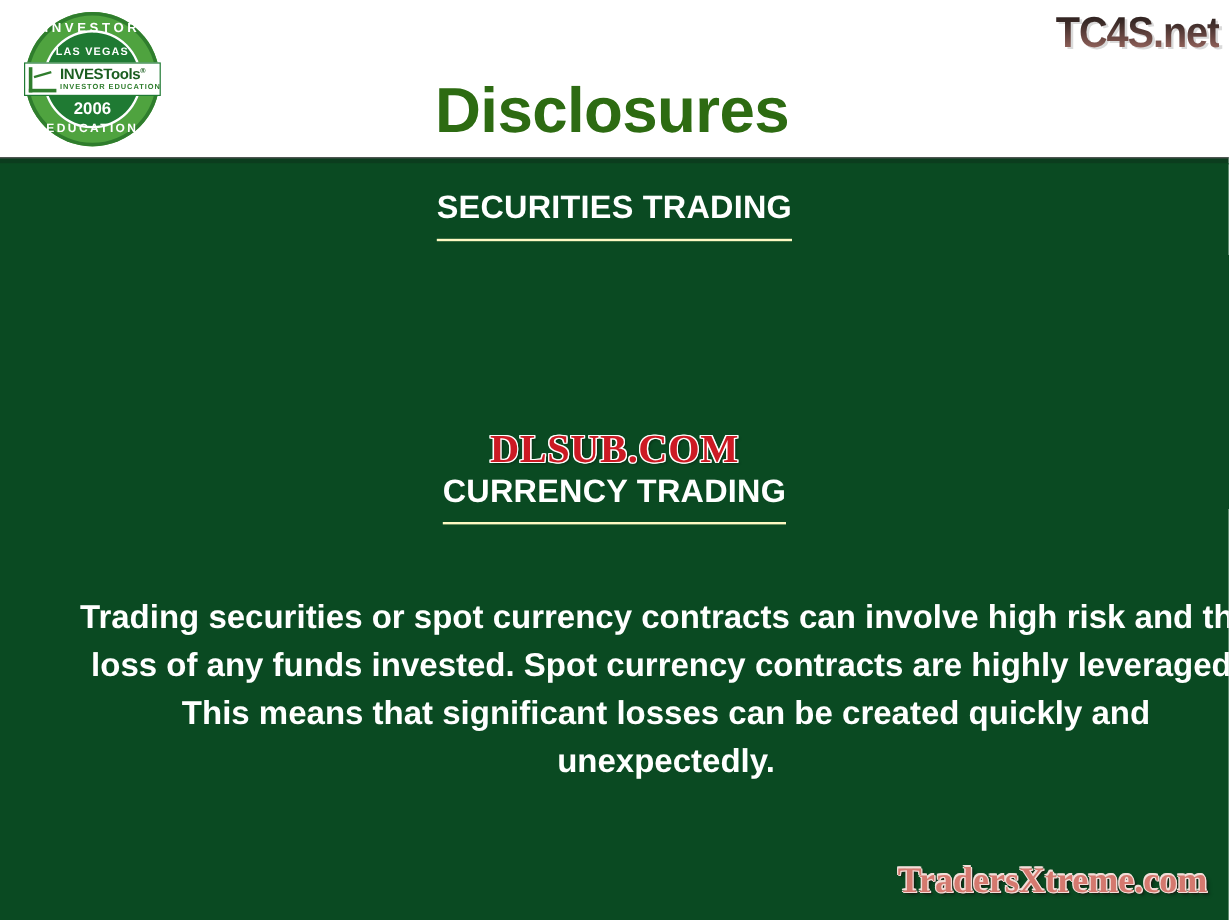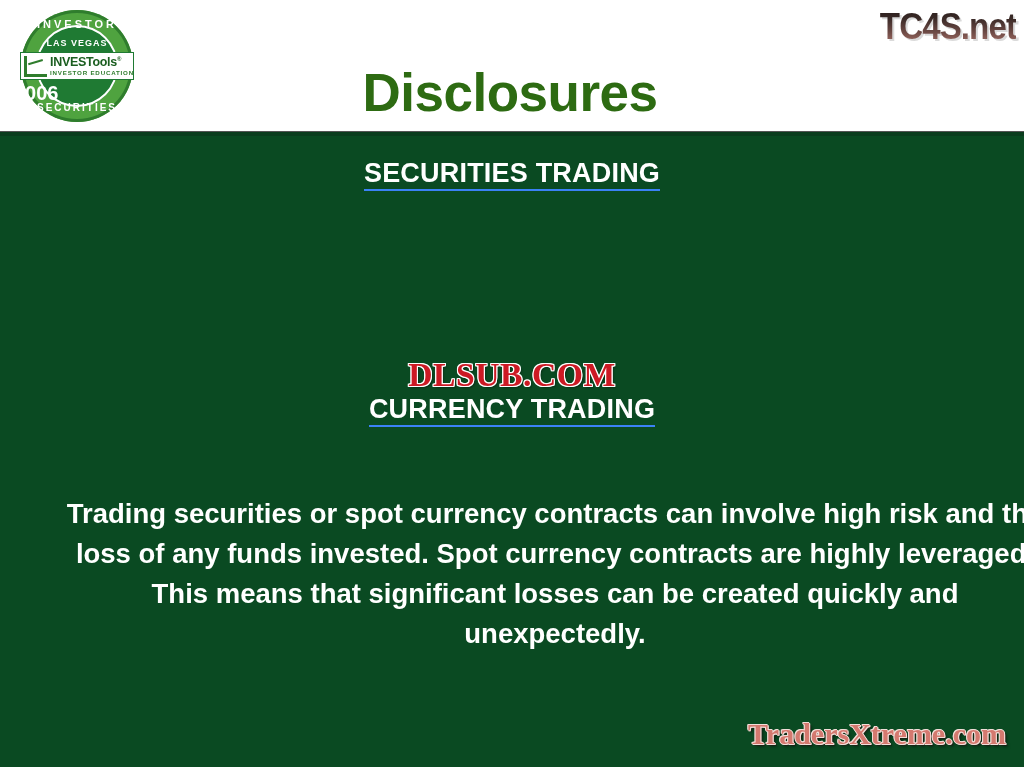--- a/index.html
+++ b/index.html
@@ -117,23 +117,23 @@
     font-size: 6.2px;
     font-weight: bold;
     color: #2f7d2d;
     letter-spacing: 0.8px;
     white-space: nowrap;
     margin-top: 1px;
   }
   #badge .year {
     position: absolute;
     left: 0; top: 78px; width: 126px;
-    text-align: left;
-    color: #ffffff;
-    font-size: 20px;
+    text-align: center;
+    color: #ffffff;
+    font-size: 14px;
     font-weight: bold;
   }
 
   
   #page-title {
     position: absolute;
     left: 150px;
     top: 22px;
     width: 720px;
     text-align: center;
@@ -201,22 +201,22 @@
     position: absolute;
     left: 0; width: 1024px;
     text-align: center;
     color: #ffffff;
     font-size: 27px;
     font-weight: bold;
     font-family: "Liberation Sans", sans-serif;
     letter-spacing: 0.2px;
   }
   .section-heading span {
-    border-bottom: 2px solid #3b82f6;
-    padding-bottom: 1px;
+    border-bottom: 2px solid #fef9c3;
+    padding-bottom: 11px;
   }
 
   #heading-securities { top: 22px; }
   #heading-currency  { top: 258px; }
 
   .body-para {
     position: absolute;
     color: #ffffff;
     font-family: "Liberation Sans", sans-serif;
     font-weight: bold;
@@ -294,21 +294,21 @@
       <div class="arc-top">INVESTOR</div>
       <div class="lasvegas">LAS VEGAS</div>
       <div class="plate">
         <div class="chartmark"></div>
         <div class="plate-txt">
           <div class="brand"><span>INVESTools</span><sup>®</sup></div>
           <div class="tagline">INVESTOR EDUCATION</div>
         </div>
       </div>
       <div class="year">2006</div>
-      <div class="arc-bottom">SECURITIES</div>
+      <div class="arc-bottom">EDUCATION</div>
     </div>
 
     <div id="page-title">Disclosures</div>
 
     <div id="tc4s-shadow">TC4S.net</div>
     <div id="tc4s">TC4S.net</div>
   </div>
 
   <div id="divider"></div>
 

